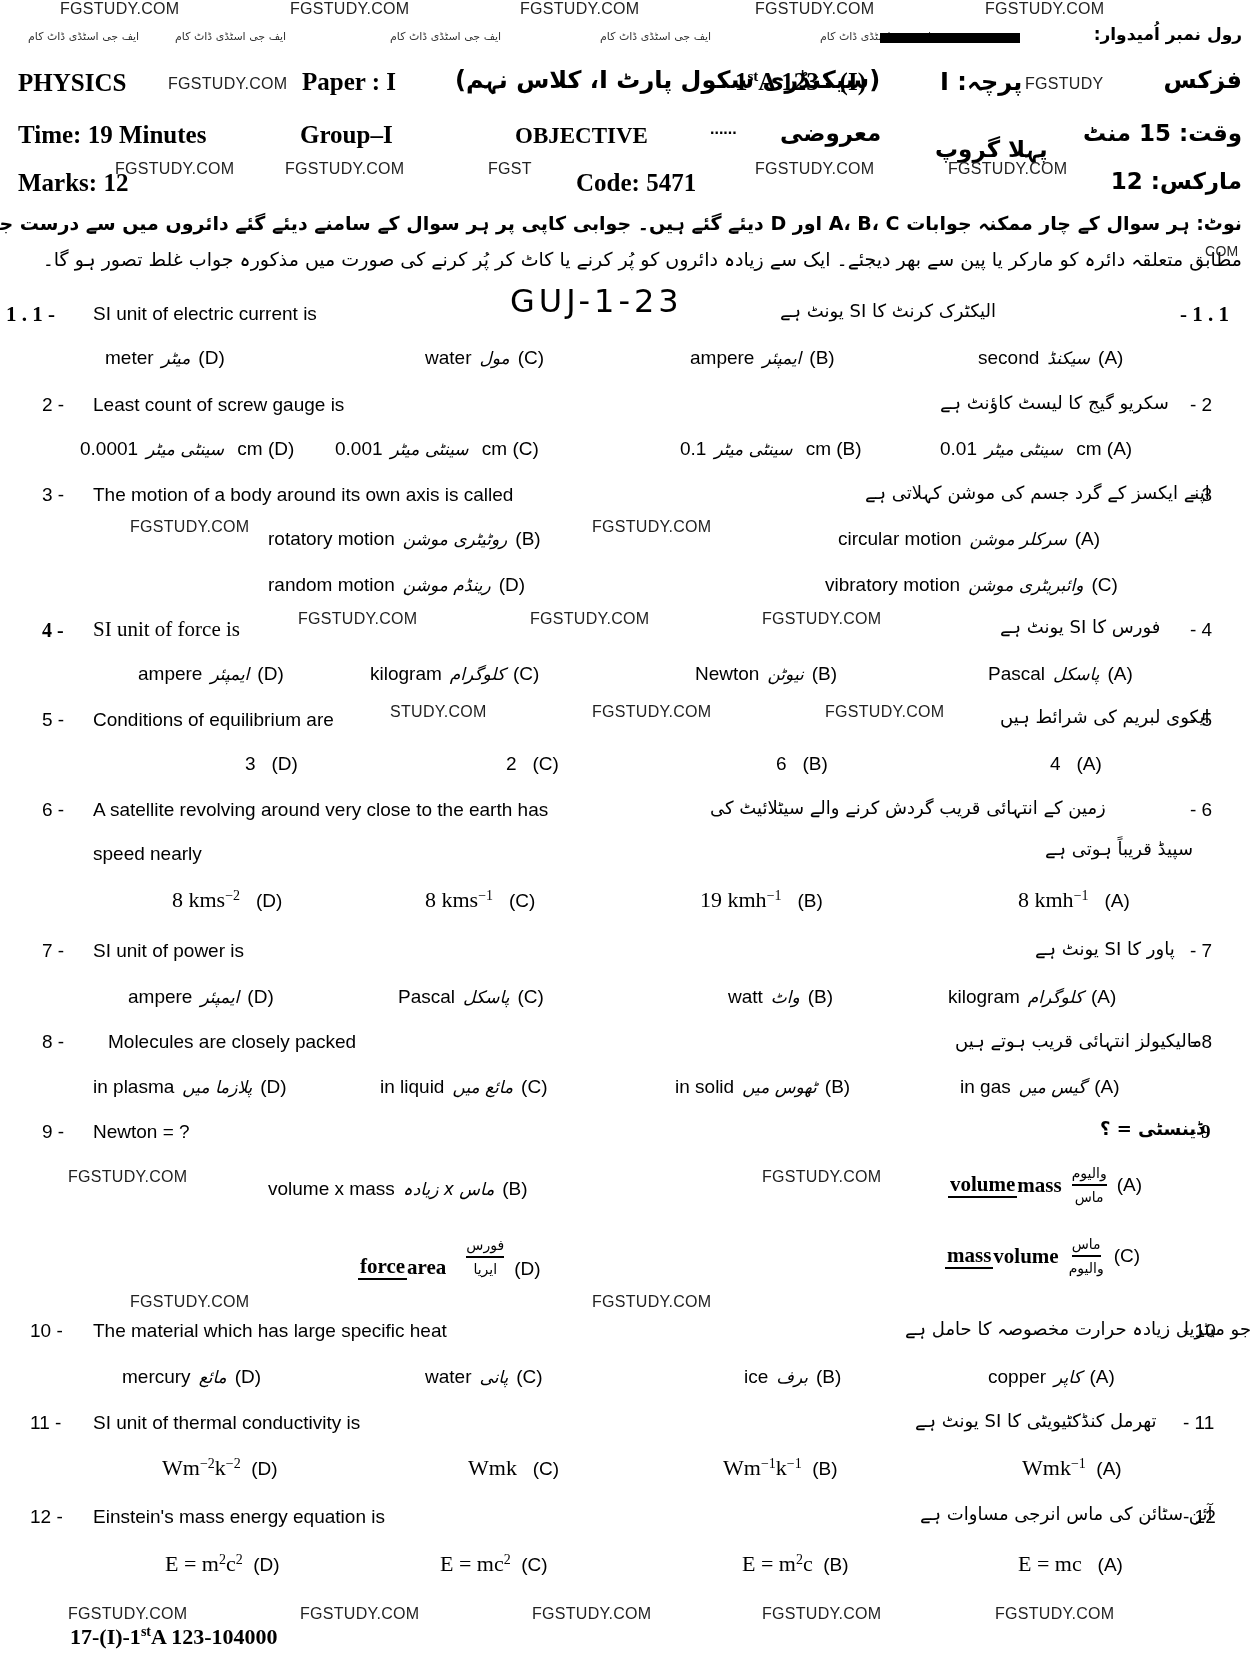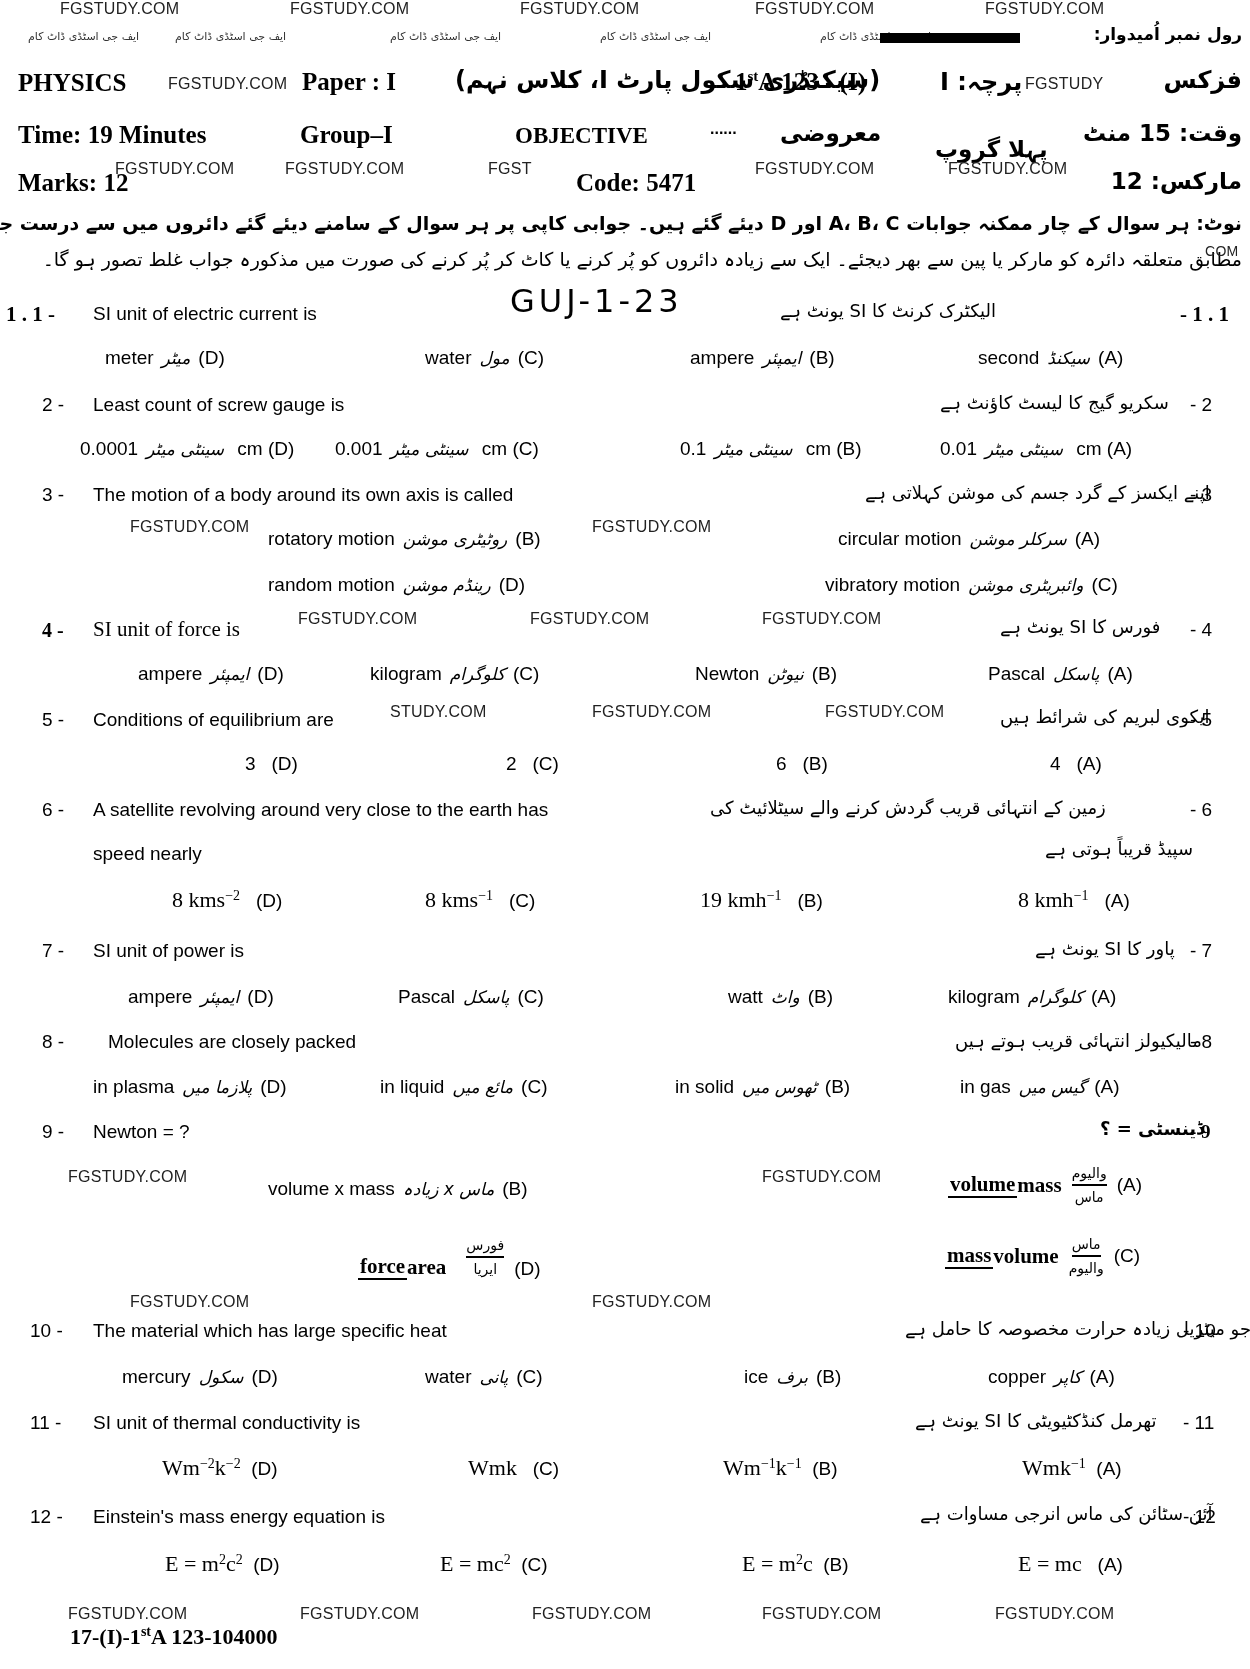--- a/index.html
+++ b/index.html
@@ -225,21 +225,21 @@
     </span>
     <span class="abs wm" style="left:130px;top:1293px">FGSTUDY.COM</span>
     <span class="abs wm" style="left:592px;top:1293px">FGSTUDY.COM</span>
   </div>
 
   <div>
     <span class="abs qnum" style="left:30px;top:1320px">10 -</span>
     <span class="abs qtext" style="left:93px;top:1320px">The material which has large specific heat</span>
     <span class="abs urdu" style="left:905px;top:1318px;font-size:18px">جو میٹریل زیادہ حرارت مخصوصہ کا حامل ہے</span>
     <span class="abs qnum" style="left:1183px;top:1320px">- 10</span>
-    <span class="abs opt" style="left:122px;top:1366px"><span>mercury</span><span class="u">سکول</span><span>(D)</span></span>
+    <span class="abs opt" style="left:122px;top:1366px"><span>mercury</span><span class="u">مائع</span><span>(D)</span></span>
     <span class="abs opt" style="left:425px;top:1366px"><span>water</span><span class="u">پانی</span><span>(C)</span></span>
     <span class="abs opt" style="left:744px;top:1366px"><span>ice</span><span class="u">برف</span><span>(B)</span></span>
     <span class="abs opt" style="left:988px;top:1366px"><span>copper</span><span class="u">کاپر</span><span>(A)</span></span>
   </div>
 
   <div>
     <span class="abs qnum" style="left:30px;top:1412px">11 -</span>
     <span class="abs qtext" style="left:93px;top:1412px">SI unit of thermal conductivity is</span>
     <span class="abs urdu" style="left:915px;top:1410px;font-size:18px">تھرمل کنڈکٹیویٹی کا SI یونٹ ہے</span>
     <span class="abs qnum" style="left:1183px;top:1412px">- 11</span>

